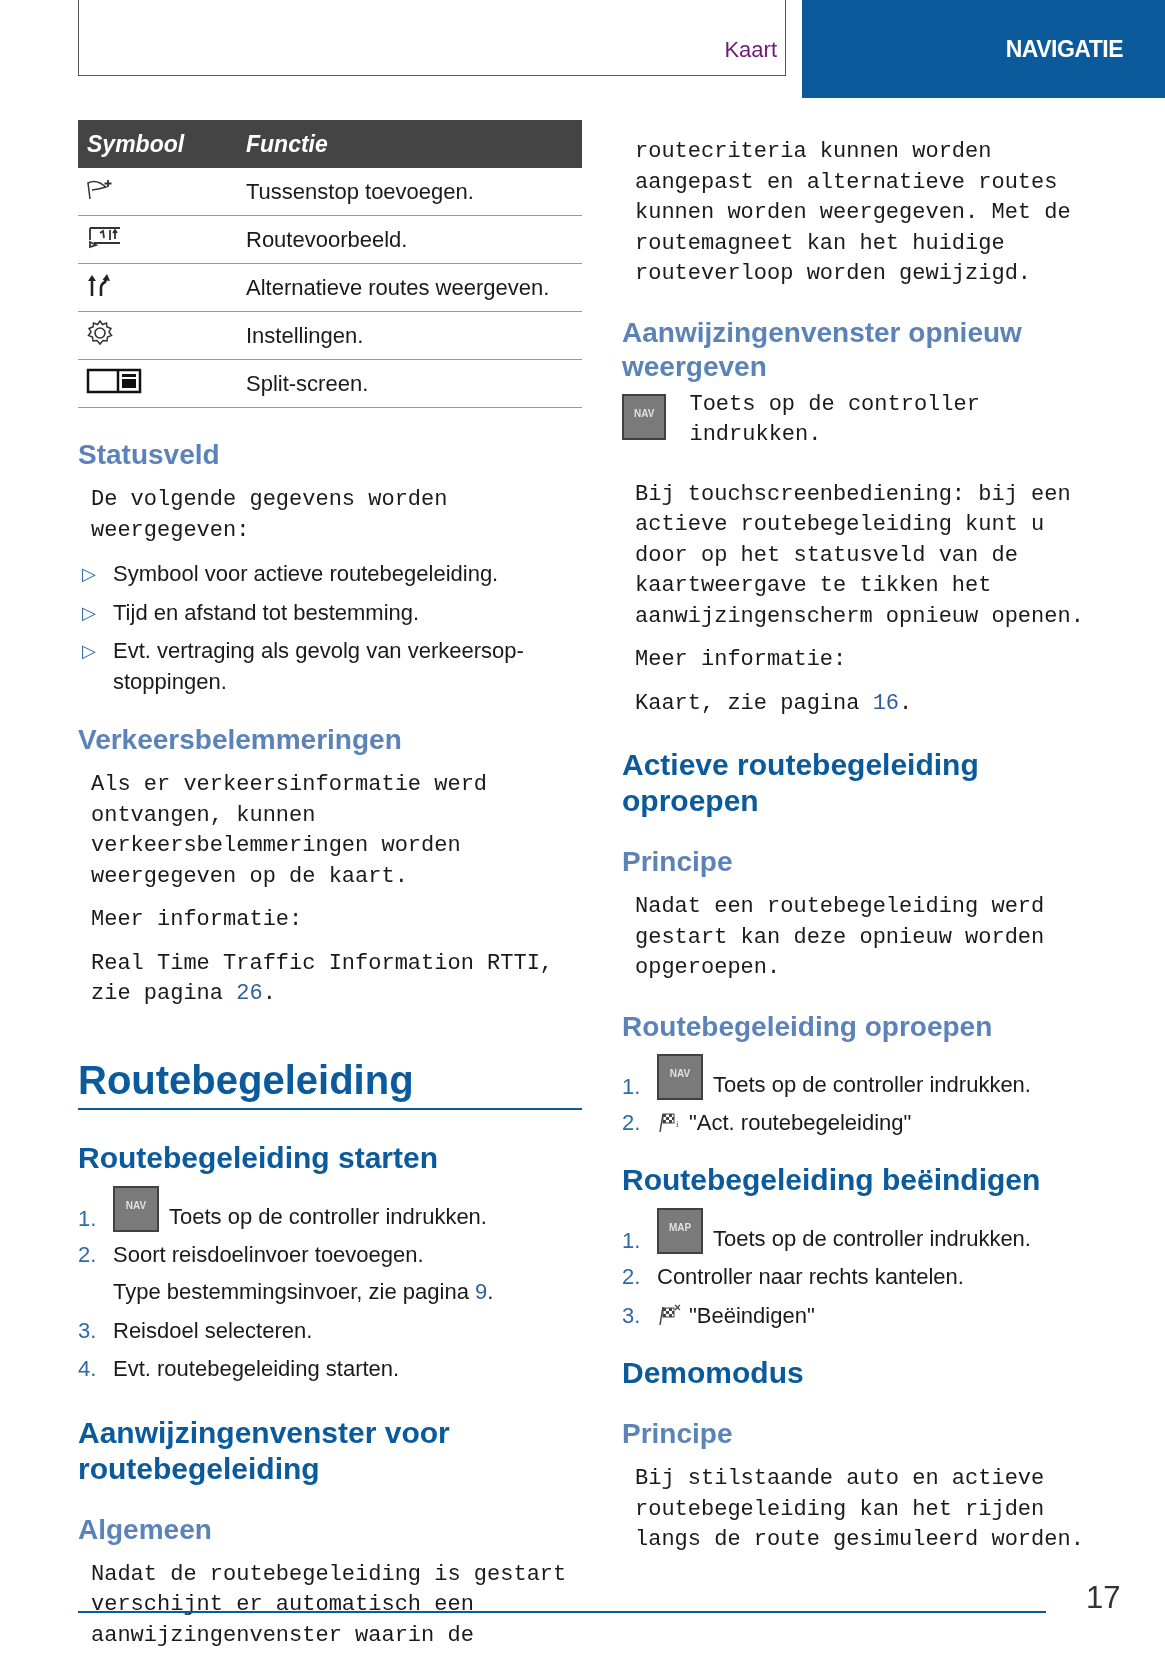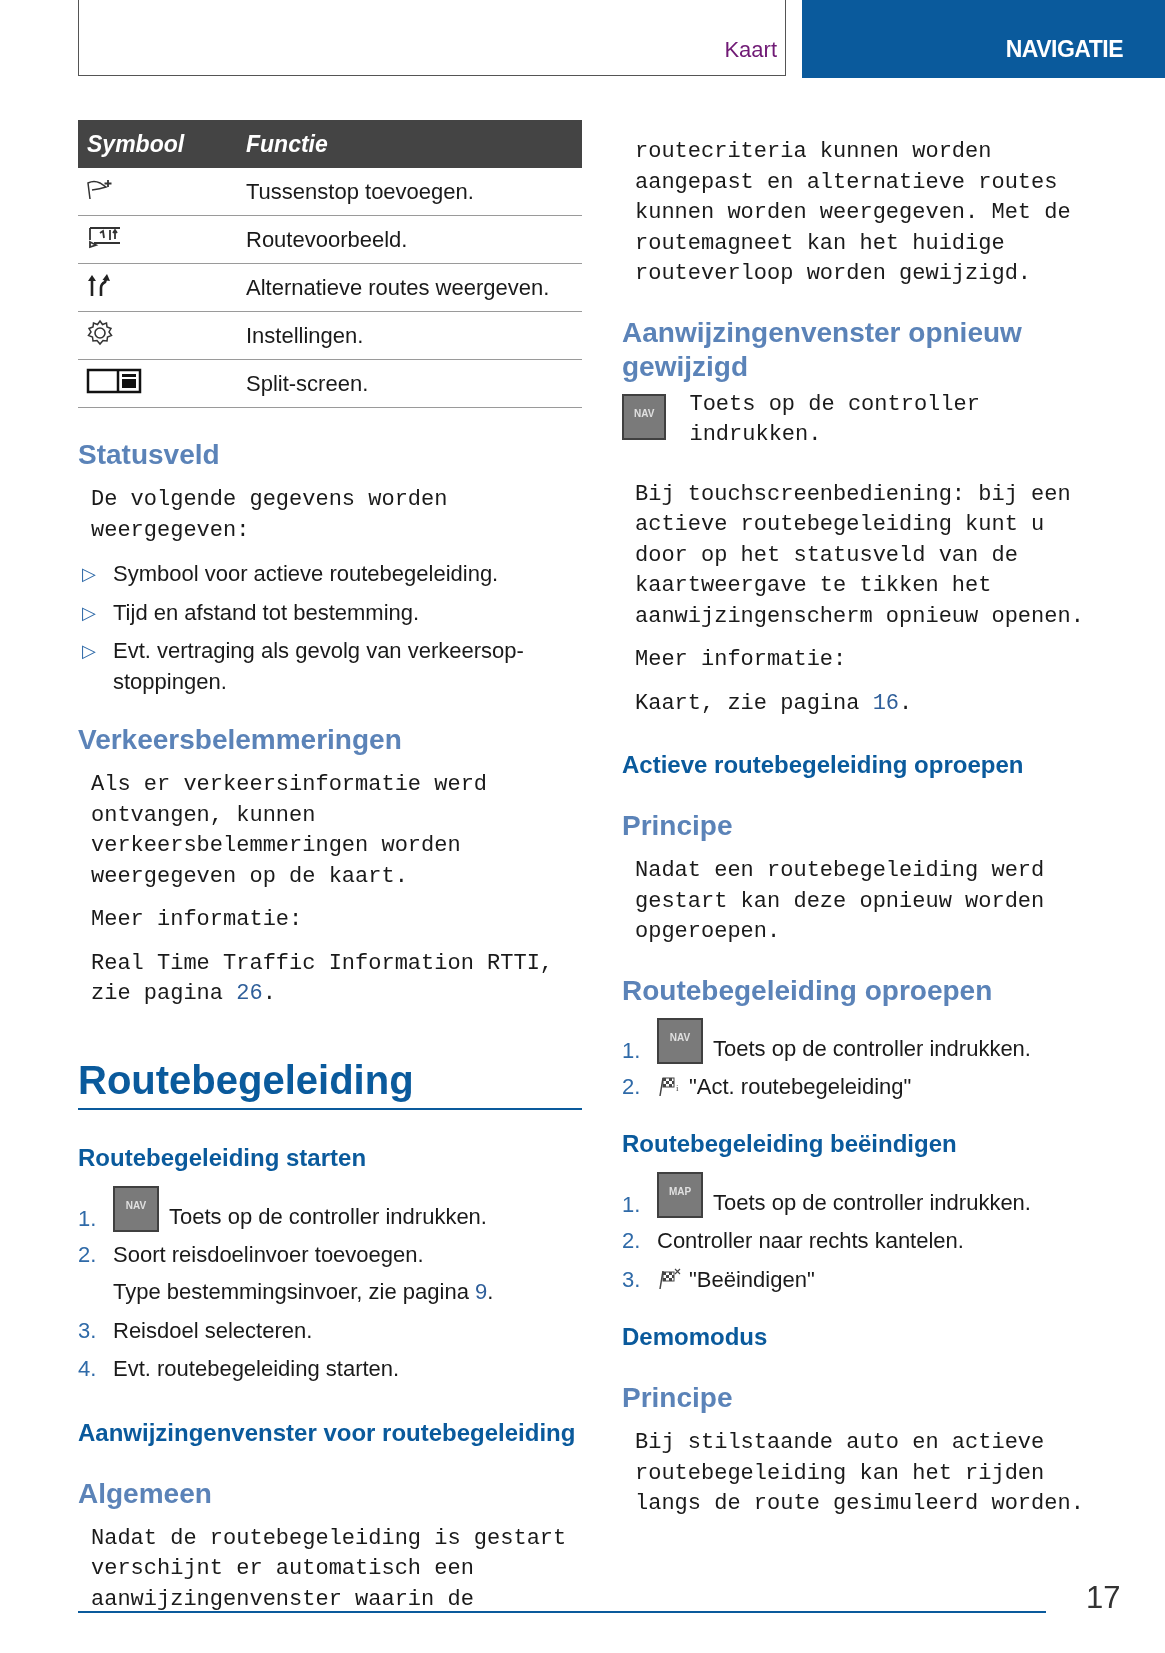--- a/index.html
+++ b/index.html
@@ -1,36 +1,36 @@
 <!DOCTYPE html>
 <html><head>
 <meta charset="utf-8">
 <style>
   html, body { margin:0; padding:0; background:#ffffff; }
   body { width:1165px; height:1653px; position:relative; overflow:hidden;
          font-family:"Liberation Sans", sans-serif; color:#1a1a1a; }
   .hdr-box { position:absolute; left:78px; top:-2px; width:708px; height:78px;
              border:1px solid #555; border-top:none; box-sizing:border-box; }
   .hdr-section { position:absolute; right:8px; bottom:12px; font-size:22px; color:#701a75; }
-  .hdr-chapter { position:absolute; left:802px; top:0; width:363px; height:78px; background:#0a5a9c;
+  .hdr-chapter { position:absolute; left:802px; top:0; width:363px; height:98px; background:#0a5a9c;
                  color:#fff; font-weight:bold; font-size:23px; box-sizing:border-box;
                  padding-top:36px; text-align:right; padding-right:42px; letter-spacing:-0.5px; }
   .col { position:absolute; top:120px; }
   .col-left { left:78px; width:504px; }
   .col-right { left:622px; width:500px; }
   table.sym { width:504px; border-collapse:collapse; }
   table.sym th { background:#444444; color:#fff; text-align:left; font-size:23px; font-weight:bold;
                  height:48px; padding:0 0 0 9px;font-style:italic; }
   table.sym th.fn { padding-left:0; }
   table.sym td { height:47px; border-bottom:1.5px solid #9a9a9a; font-size:22px; padding:0; vertical-align:middle; }
   table.sym td.ic { width:160px; padding-left:8px; }
   .p { font-size:22px; line-height:30.5px; margin:13px;font-family:Liberation Mono, monospace; }
   .p + .p { margin-top:7px; }
   .h3 { color:#5b83b8; font-weight:bold; font-size:28px; margin:0 0 4px 0; line-height:34px; }
-  .h2 { color:#0a5a9c; font-weight:bold; font-size:24px; margin:0; line-height:36px; }
+  .h2 { color:#0a5a9c; font-weight:bold; font-size:30px; margin:0; line-height:36px; }
   .h1 { color:#0a5a9c; font-weight:bold; font-size:40px; margin:0; line-height:48px; padding-bottom:4px; border-bottom:2px solid #0a5a9c; }
   .link { color:#2f5f9a; }
   ul.tri { list-style:none; margin:4px 0 0 0; padding:0; }
   ul.tri li { position:relative; padding-left:35px; font-size:22px; line-height:30.5px; margin-bottom:8px; }
   ul.tri li .bul { position:absolute; left:4px; top:0; color:#2f6aa8; font-size:18px; }
   ol.steps { list-style:none; margin:0; padding:0; }
   ol.steps li { position:relative; padding-left:35px; font-size:22px; line-height:30.5px; margin-bottom:8px; }
   ol.steps li .num { position:absolute; left:0; top:0; color:#2f6aa8; }
   .keybtn { display:inline-block; width:46px; height:46px; background:#7a7a7a; border:2px solid #404040;
             box-sizing:border-box; color:#e0e0e0; font-size:10px; font-weight:bold; text-align:center;
@@ -137,21 +137,21 @@
     <h2 class="h2" style="margin-top:30px;">Aanwijzingenvenster voor routebegeleiding</h2>
     <h3 class="h3" style="margin-top:26px;">Algemeen</h3>
     <p class="p">Nadat de routebegeleiding is gestart verschijnt er automatisch een aanwijzingenvenster waarin de</p>
   </div>
 </div>
 
 <div class="col col-right" style="top:124px;">
   <p class="p">routecriteria kunnen worden aangepast en alternatieve routes kunnen worden weergegeven. Met de routemagneet kan het huidige routeverloop worden gewijzigd.</p>
 
   <div style="margin-top:26px;">
-    <h3 class="h3">Aanwijzingenvenster opnieuw gewijzigd</h3>
+    <h3 class="h3">Aanwijzingenvenster opnieuw weergeven</h3>
     <div style="margin-top:10px; display:flex; align-items:flex-start;">
       <span class="keybtn">NAV</span>
       <span class="p" style="margin-top:-4px;">Toets op de controller indrukken.</span>
     </div>
     <p class="p" style="margin-top:16px;">Bij touchscreenbediening: bij een actieve routebegeleiding kunt u door op het statusveld van de kaartweergave te tikken het aanwijzingenscherm opnieuw openen.</p>
     <p class="p">Meer informatie:</p>
     <p class="p"><span>Kaart, zie pagina </span><span class="link">16</span><span>.</span></p>
   </div>
 
   <div style="margin-top:28px;">

